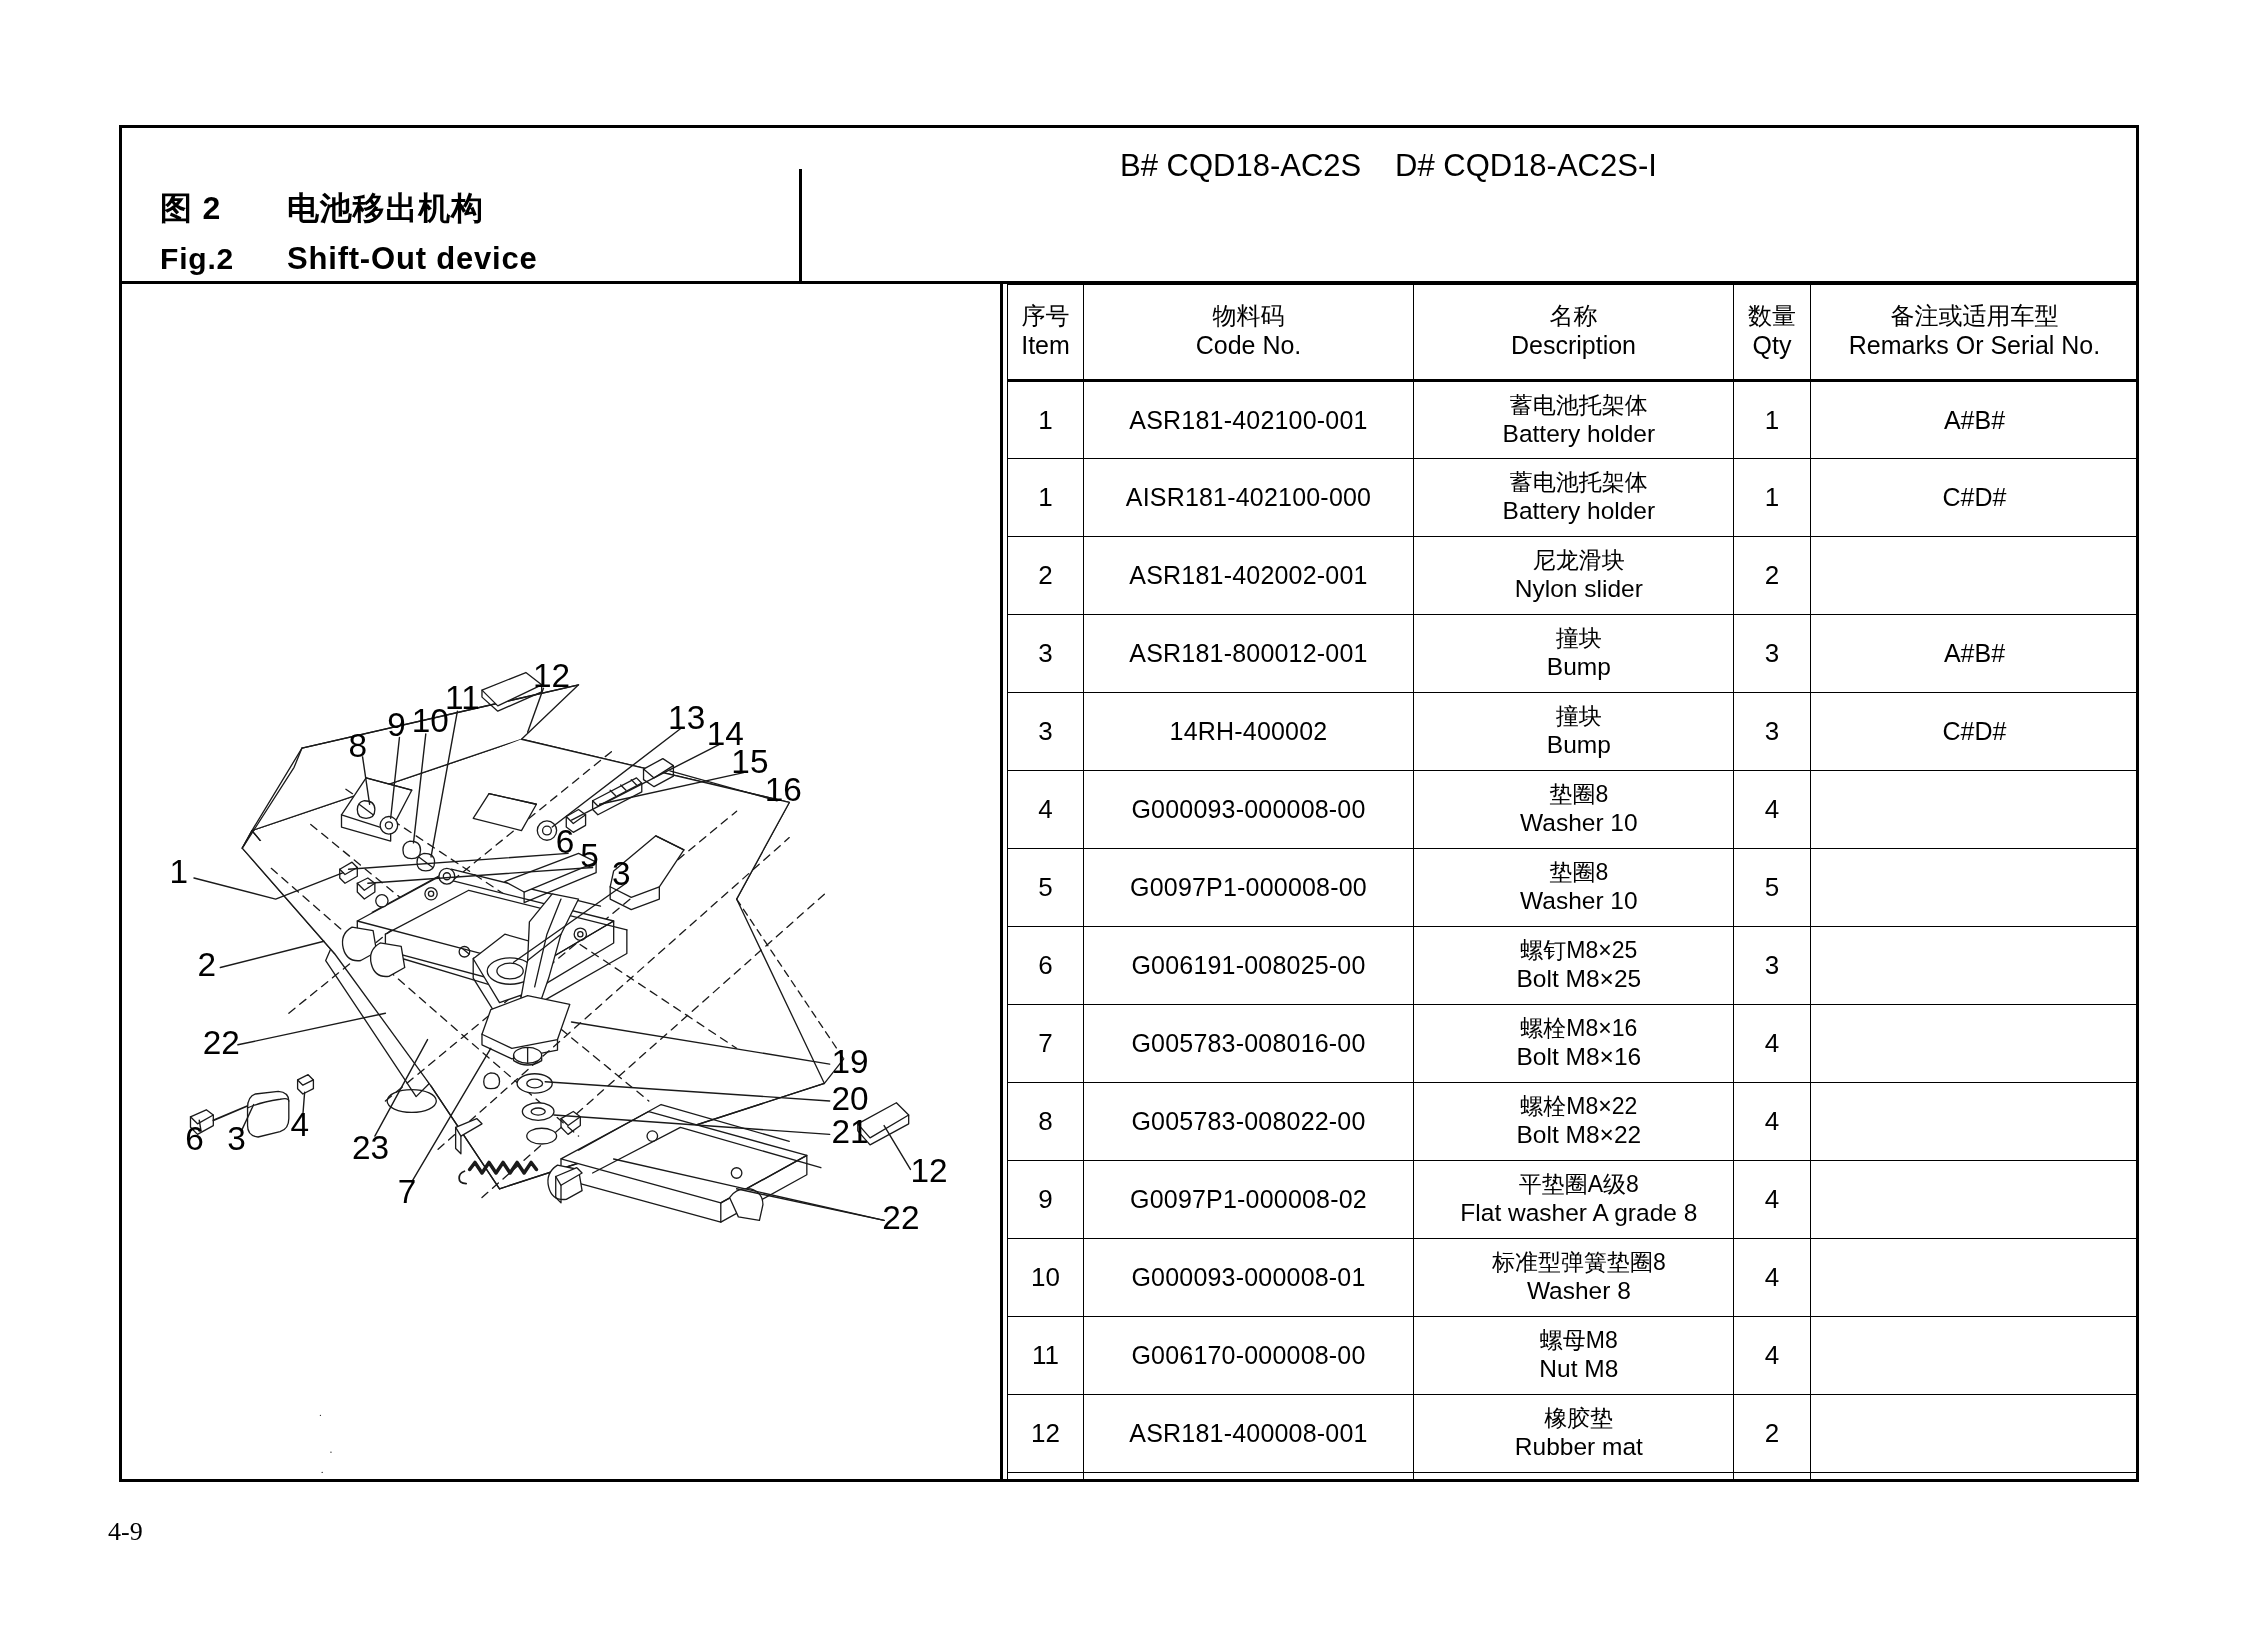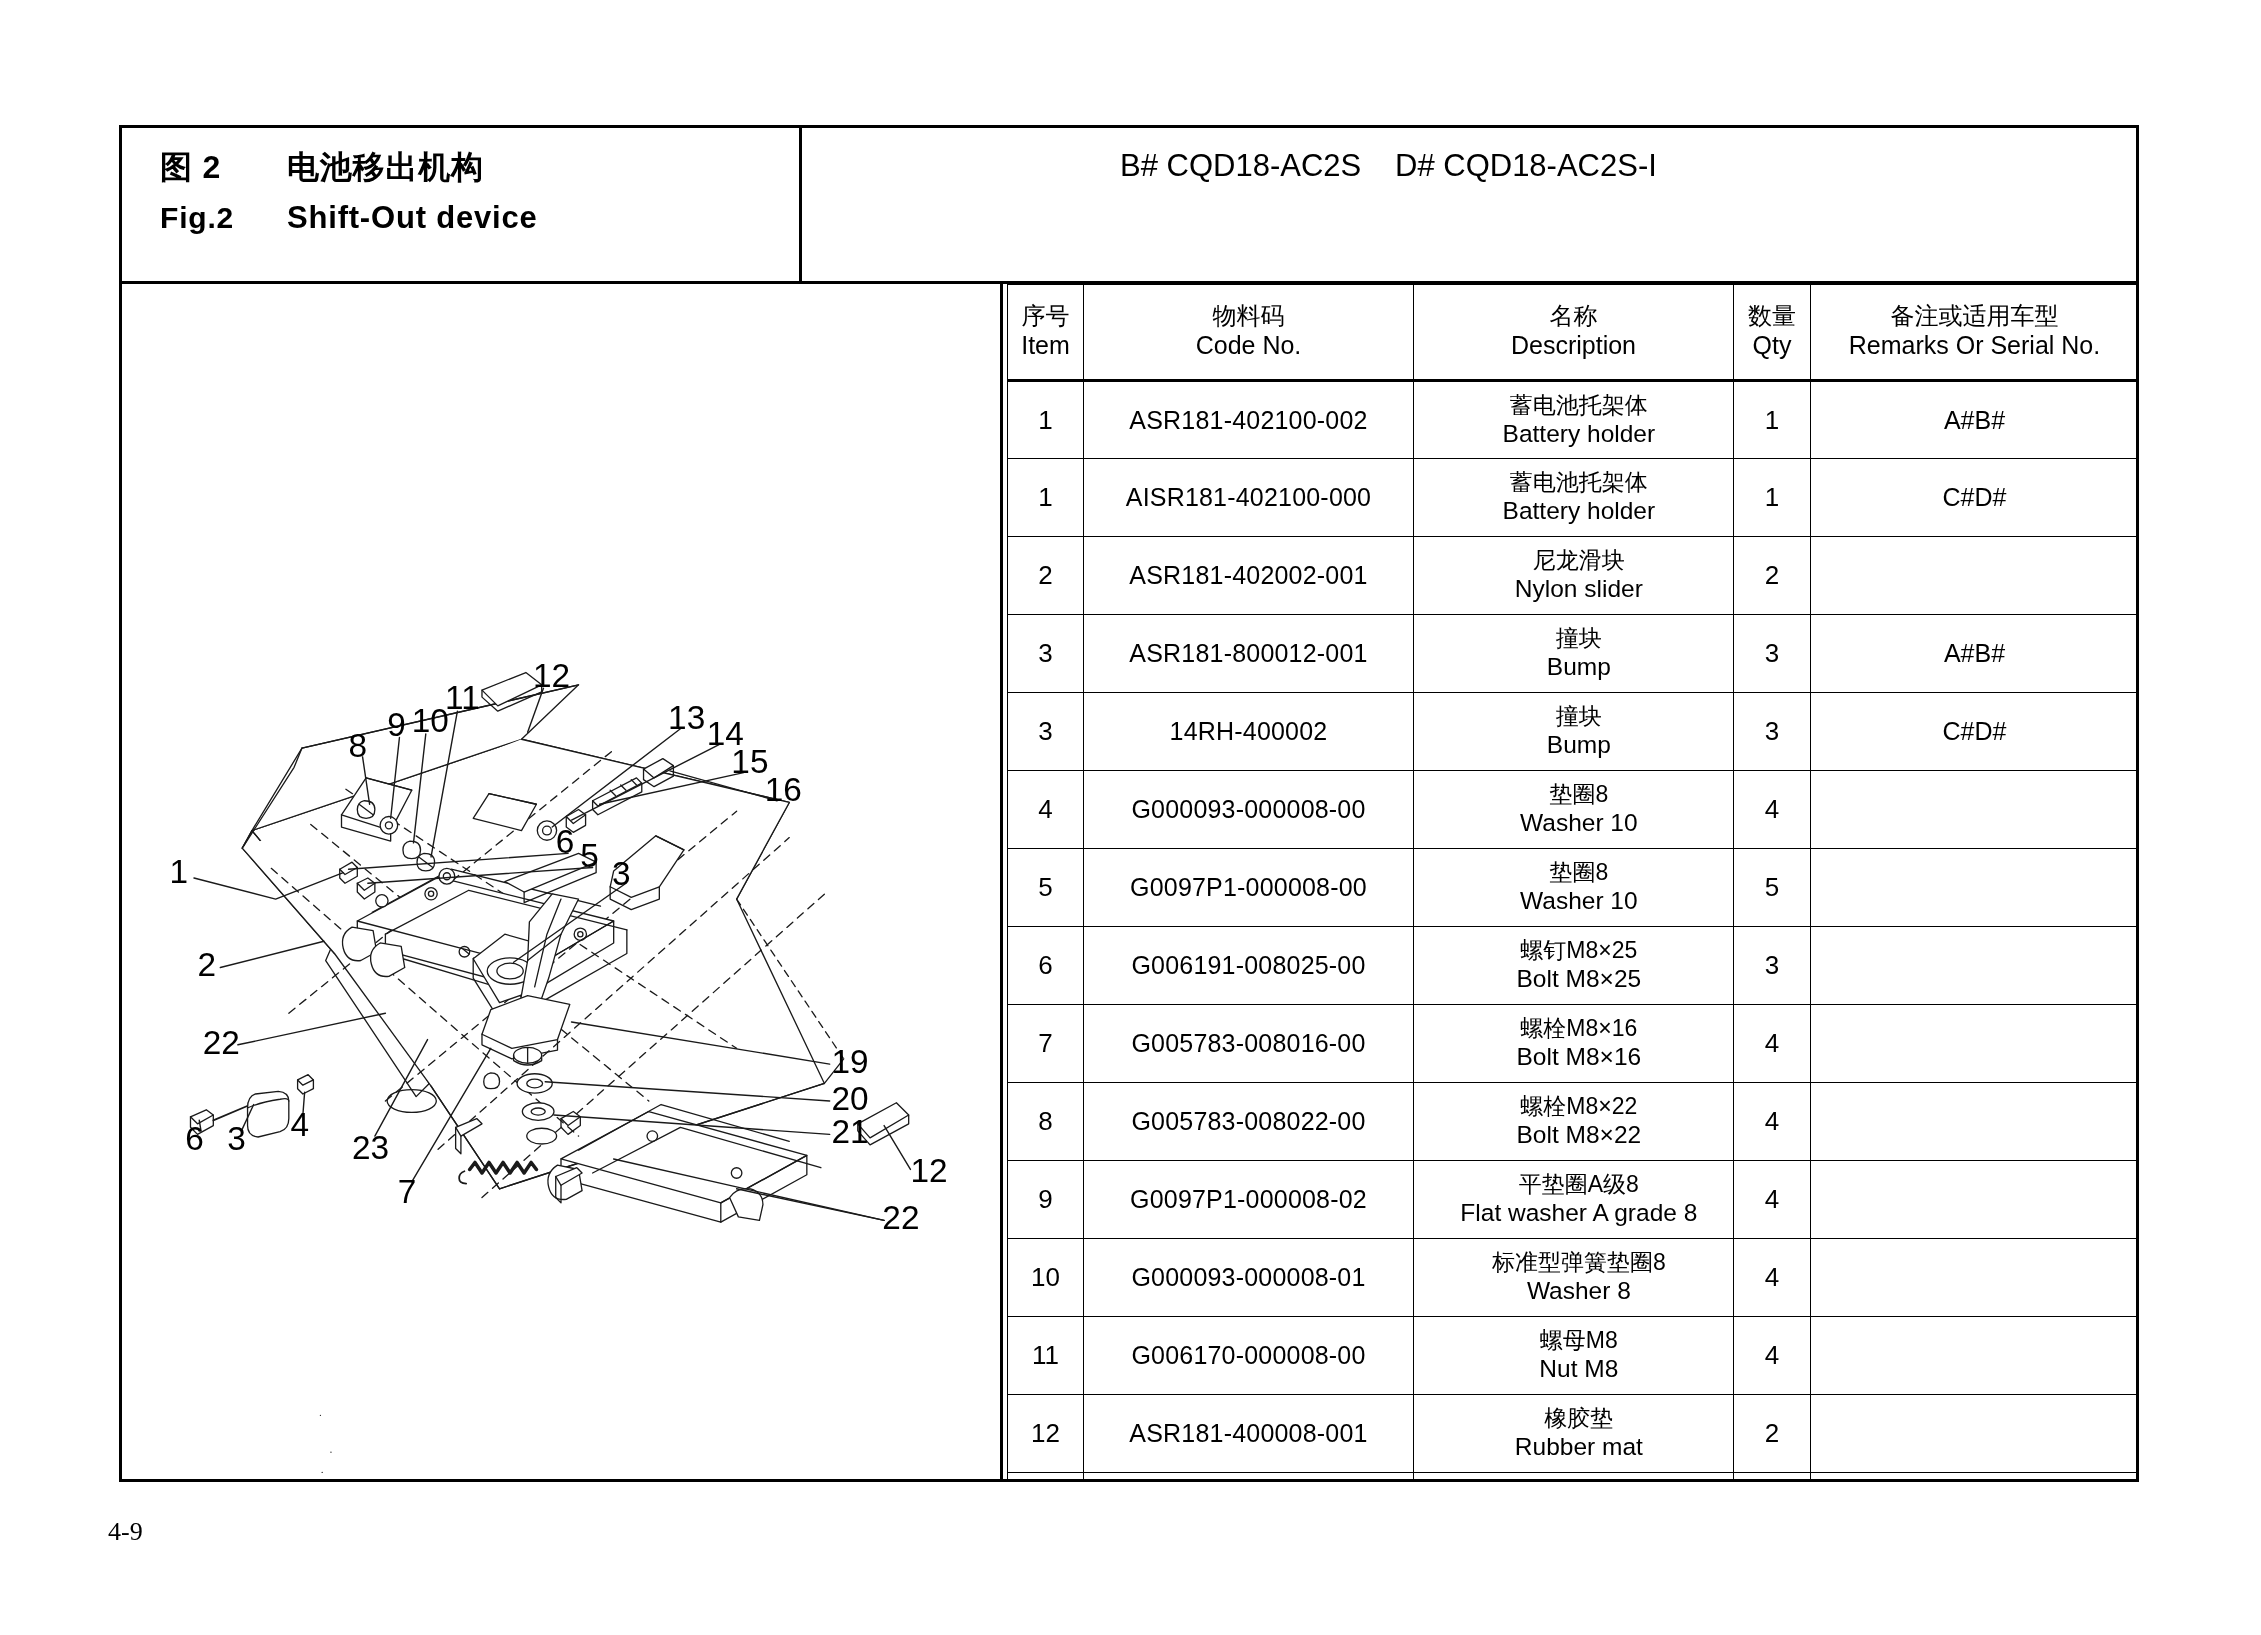--- a/index.html
+++ b/index.html
@@ -36,20 +36,21 @@
     height: 156px;
     border-bottom: 3.8px solid #000;
     box-sizing: border-box;
     display: flex;
   }
   #header-left {
     width: 680px;
     box-sizing: border-box;
     border-right: 3.8px solid #000;
     padding: 23px 0 0 38px;
+    margin-top: 41px;
   }
   #header-right {
     flex: 1;
     box-sizing: border-box;
     padding-top: 21.5px;
     padding-left: 318px;
   }
 
   .title-row {
     display: flex;
@@ -482,21 +483,21 @@
             </th>
             <th>
               <div class="hdr-cn">备注或适用车型</div>
               <div class="hdr-en">Remarks Or Serial No.</div>
             </th>
           </tr>
         </thead>
         <tbody id="parts-tbody">
             <tr>
               <td class="cell-item">1</td>
-              <td class="cell-code">ASR181-402100-002</td>
+              <td class="cell-code">ASR181-402100-001</td>
               <td class="desc-cell">
                 <span class="desc-cn">蓄电池托架体</span>
                 <span class="desc-en">Battery holder</span>
               </td>
               <td class="cell-qty">1</td>
               <td class="cell-rem">A#B#</td>
             </tr>
             <tr>
               <td class="cell-item">1</td>
               <td class="cell-code">AISR181-402100-000</td>

